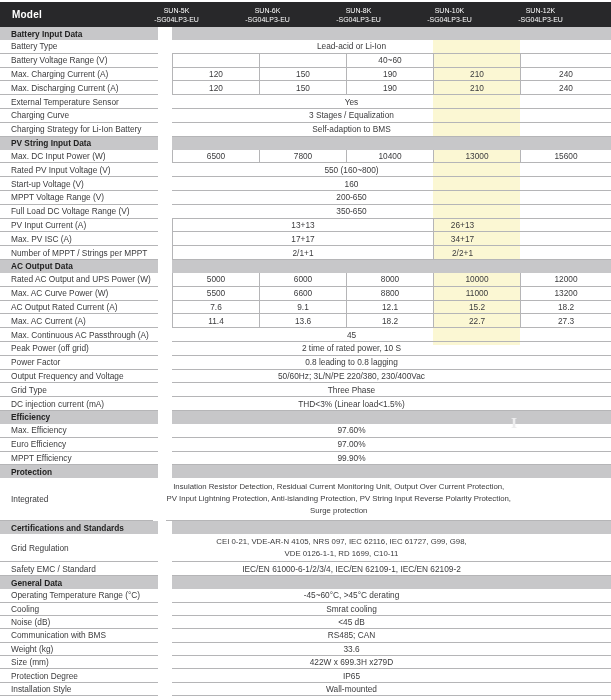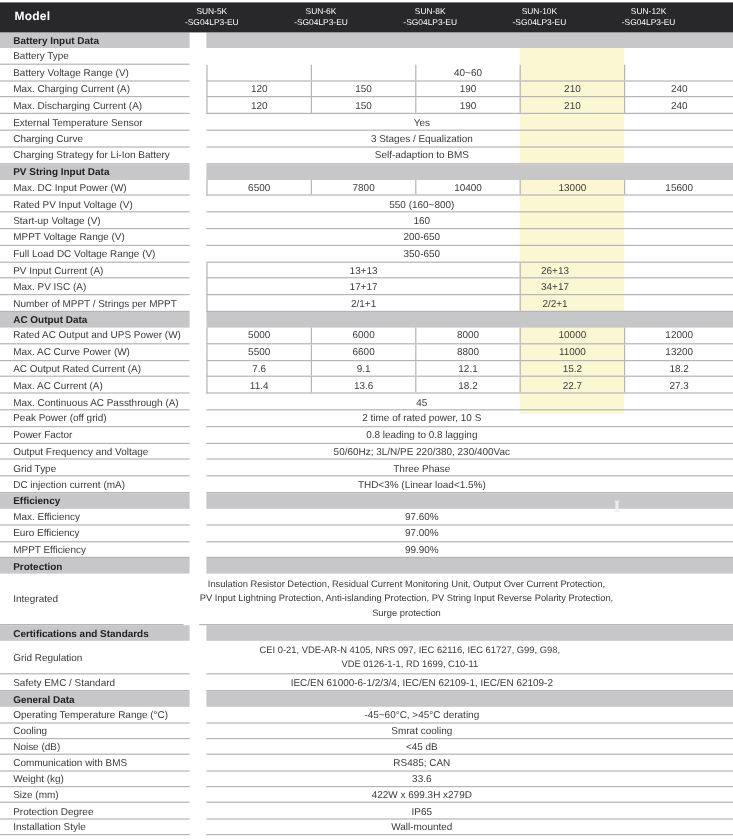--- a/index.html
+++ b/index.html
@@ -77,20 +77,23 @@
 
   <div id="tbl">
       <div class="sect">
         <div class="sl">Battery Input Data</div>
         <div class="sgap"></div>
         <div class="sv"></div>
       </div>
       <div class="row sec0">
         <div class="lbl">Battery Type</div>
         <div class="gapc"></div>
+        <div class="vals merged">
+          <span>Lead-acid or Li-Ion</span>
+        </div>
       </div>
       <div class="row sec0">
         <div class="lbl">Battery Voltage Range (V)</div>
         <div class="gapc"></div>
         <div class="vals mbord">
           <div class="cell"></div>
           <div class="cell"></div>
           <div class="cell">40~60</div>
           <div class="cell"></div>
           <div class="cell last"></div>

